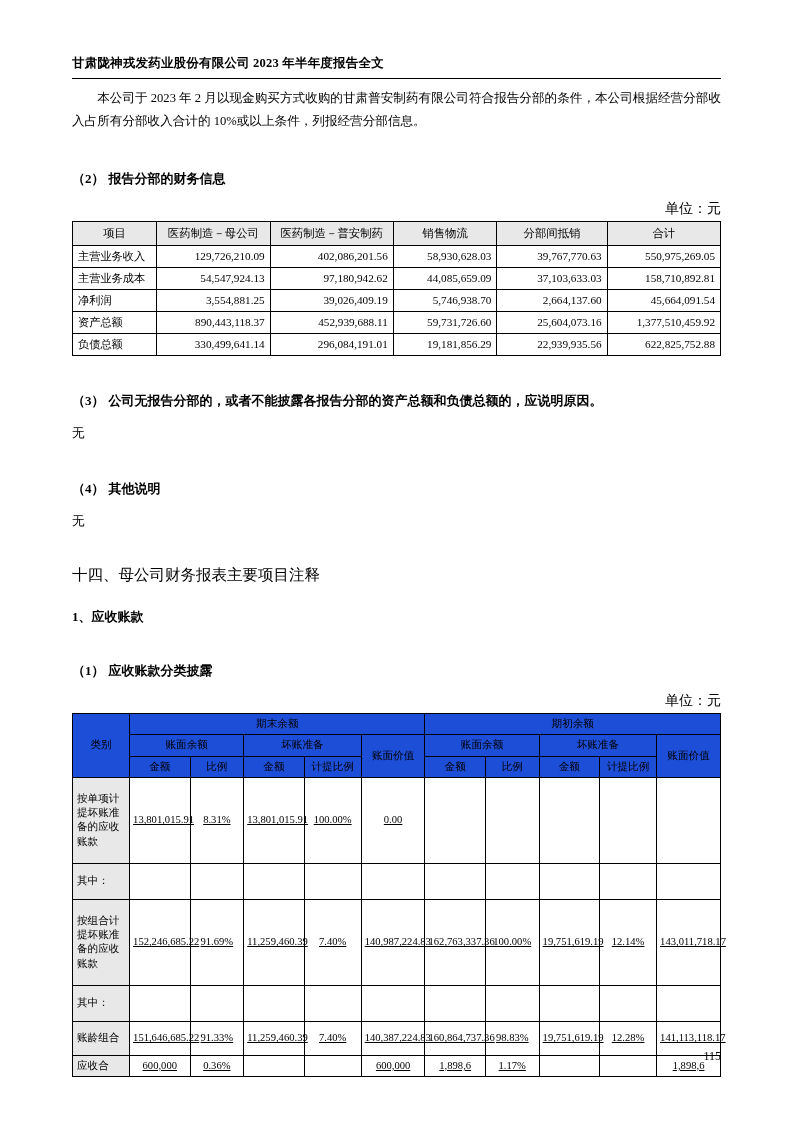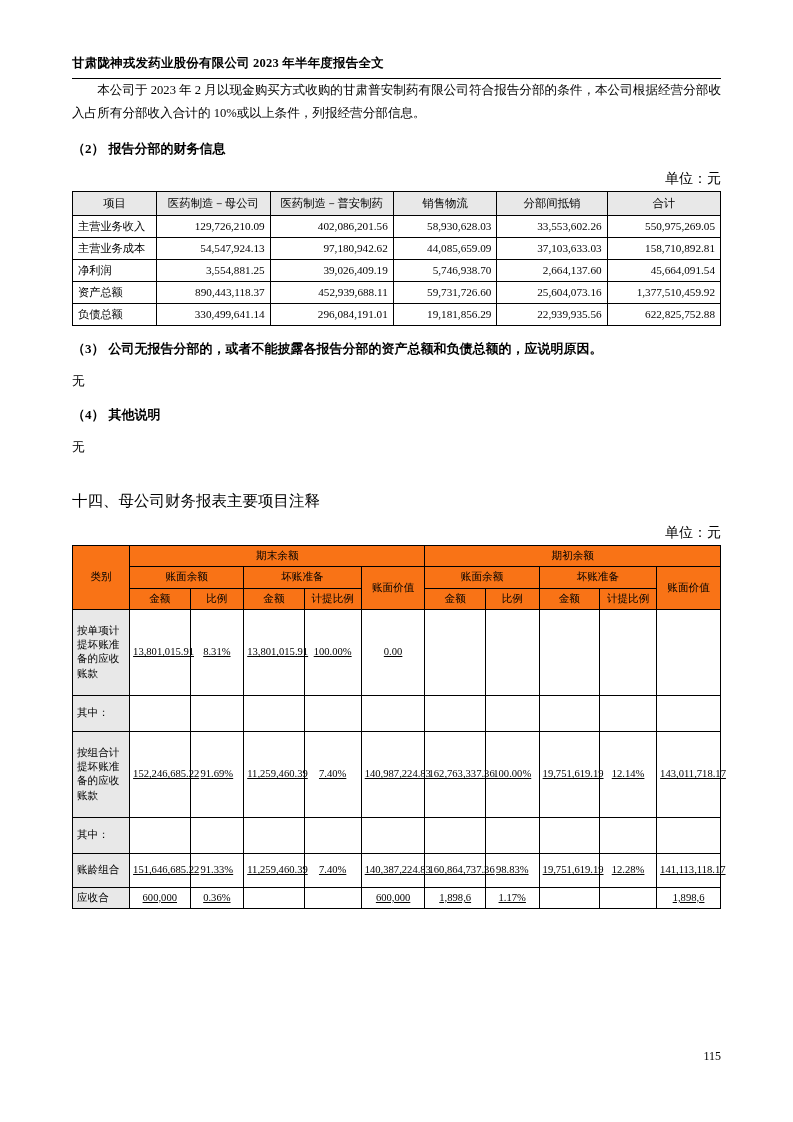--- a/index.html
+++ b/index.html
@@ -29,32 +29,32 @@
     letter-spacing: 0.2px;
   }
   .header-rule {
     margin-top: 6px;
     border-top: 1.6px solid #000;
   }
   .para {
     font-size: 12.6px;
     line-height: 1.85;
     text-align: justify;
-    margin-top: 0;
+    margin-top: 8px;
     text-indent: 2em;
   }
   .para-plain {
     font-size: 12.6px;
     line-height: 1.8;
     margin-top: 12px;
   }
   .sub-head {
     font-size: 13px;
     font-weight: bold;
-    margin-top: 14px;
+    margin-top: 36px;
   }
   .sub-head .num {
     display: inline-block;
     margin-right: 4px;
   }
   .section-head {
     font-size: 15.5px;
     font-weight: normal;
     margin-top: 32px;
   }
@@ -99,21 +99,21 @@
     padding-left: 5px;
   }
   
   .rec-table td, .rec-table th {
     text-align: center;
     font-size: 10.6px;
     line-height: 1.35;
     padding: 3px 3px;
   }
   .rec-table th {
-    background: #f97316;
+    background: #1d4ed8;
   }
   .rec-table td.cat {
     background: #e8e8e8;
     text-align: left;
     padding: 3px 4px;
   }
   .rec-table td.num {
     text-align: center;
     text-decoration: underline;
   }
@@ -158,21 +158,21 @@
         <th>分部间抵销</th>
         <th>合计</th>
       </tr>
     </thead>
     <tbody>
       <tr>
         <td class="lbl">主营业务收入</td>
         <td>129,726,210.09</td>
         <td>402,086,201.56</td>
         <td>58,930,628.03</td>
-        <td>33,553,602.26</td>
+        <td>39,767,770.63</td>
         <td>550,975,269.05</td>
       </tr>
       <tr>
         <td class="lbl">主营业务成本</td>
         <td>54,547,924.13</td>
         <td>97,180,942.62</td>
         <td>44,085,659.09</td>
         <td>37,103,633.03</td>
         <td>158,710,892.81</td>
       </tr>
@@ -208,21 +208,25 @@
   </div>
   <div class="para-plain">无</div>
 
   <div class="sub-head">
     <span class="num">（4）</span><span>其他说明</span>
   </div>
   <div class="para-plain">无</div>
 
   <div class="section-head">十四、母公司财务报表主要项目注释</div>
 
-
+  <div class="item-head">1、应收账款</div>
+
+  <div class="sub-head">
+    <span class="num">（1）</span><span>应收账款分类披露</span>
+  </div>
 
   <div class="unit-line">单位：元</div>
 
   <table class="rec-table">
     <colgroup>
       <col style="width:8.5%">
       <col style="width:9%">
       <col style="width:8%">
       <col style="width:9%">
       <col style="width:8.5%">

